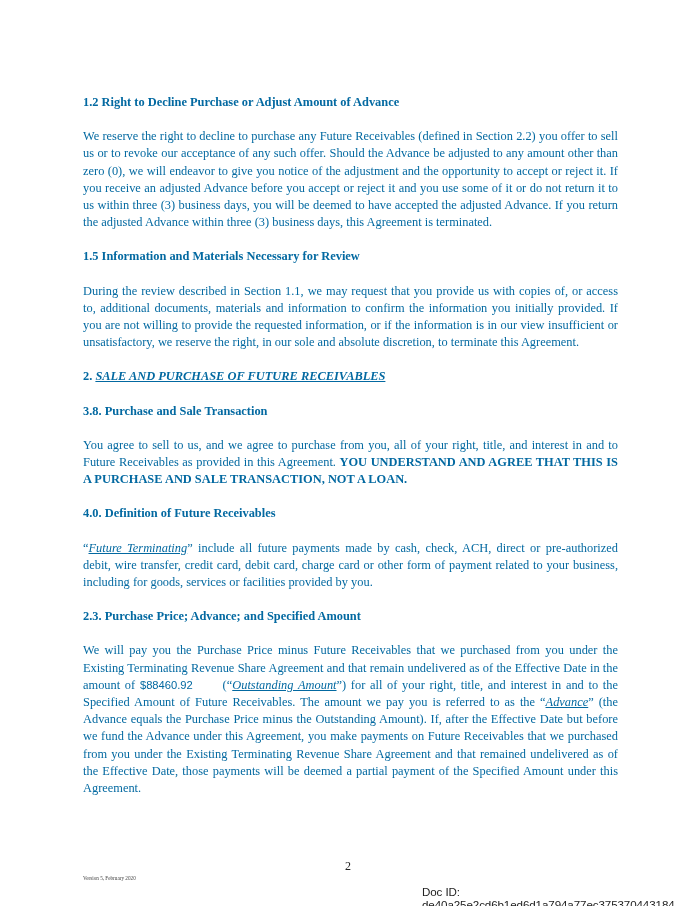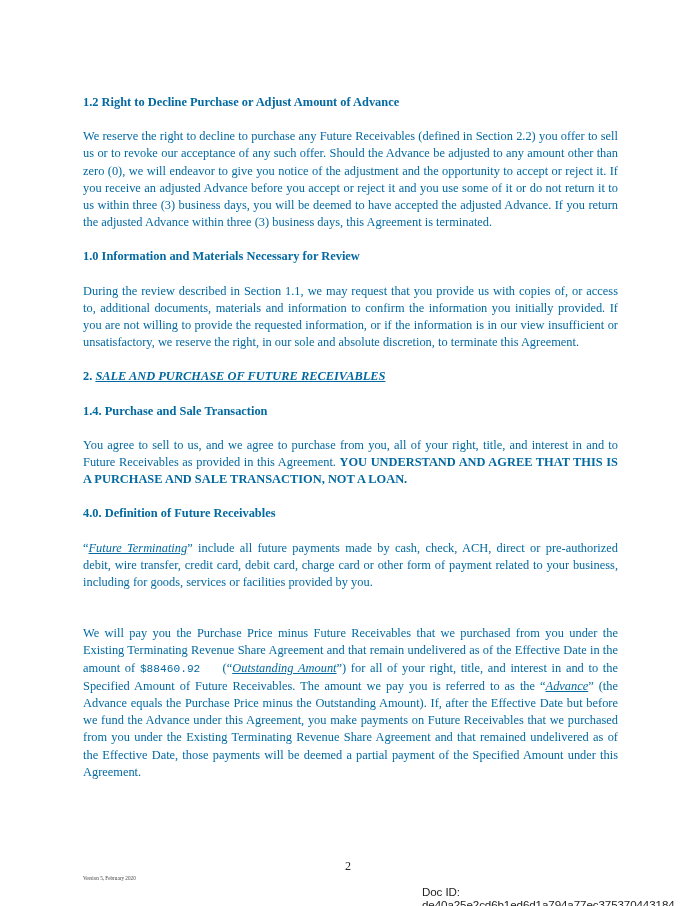--- a/index.html
+++ b/index.html
@@ -10,21 +10,21 @@
     font-family: "Liberation Serif", "DejaVu Serif", serif;
     font-size: 12.4px; line-height: 17.2px; color: #0369a1; margin-top: 12px;
   }
   .h { font-weight: bold; margin: 0; }
   .p { margin: 0; text-align: justify; }
   .gap-h { height: 17px; }
   .gap-p { height: 17px; }
   .u { text-decoration: underline; font-style: italic; }
   .b { font-weight: bold; }
   .amount {
-    font-family: Liberation Mono, monospace;
+    font-family: Liberation Sans, sans-serif;
     font-size: 11.2px; display: inline-block; width: 78px;
   }
   .page-num {
     position: absolute; left: 345px; top: 859px; font-family: "Liberation Serif", serif;
     font-size: 12px; color: #222;
   }
   .version {
     position: absolute; left: 83px; top: 875px; font-family: "Liberation Serif", serif;
     font-size: 5.2px; color: #444;
   }
@@ -37,38 +37,39 @@
 <body>
 
 <div class="page">
   <div class="content">
 
     <p class="h">1.2  Right to Decline Purchase or Adjust Amount of Advance</p>
     <div class="gap-h"></div>
     <p class="p">We reserve the right to decline to purchase any Future Receivables (defined in Section 2.2) you offer to sell us or to revoke our acceptance of any such offer.  Should the Advance be adjusted to any amount other than zero (0), we will endeavor to give you notice of the adjustment and the opportunity to accept or reject it.  If you receive an adjusted Advance before you accept or reject it and you use some of it or do not return it to us within three (3) business days, you will be deemed to have accepted the adjusted Advance.  If you return the adjusted Advance within three (3) business days, this Agreement is terminated.</p>
     <div class="gap-p"></div>
 
-    <p class="h">1.0  Information and Materials Necessary for Review</p>
+    <p class="h">1.5  Information and Materials Necessary for Review</p>
     <div class="gap-h"></div>
     <p class="p">During the review described in Section 1.1, we may request that you provide us with copies of, or access to, additional documents, materials and information to confirm the information you initially provided.  If you are not willing to provide the requested information, or if the information is in our view insufficient or unsatisfactory, we reserve the right, in our sole and absolute discretion, to terminate this Agreement.</p>
     <div class="gap-p"></div>
 
     <p class="h"><span>2. </span><span class="u">SALE AND PURCHASE OF FUTURE RECEIVABLES</span></p>
     <div class="gap-h"></div>
 
-    <p class="h">1.4. Purchase and Sale Transaction</p>
+    <p class="h">3.8. Purchase and Sale Transaction</p>
     <div class="gap-h"></div>
     <p class="p"><span>You agree to sell to us, and we agree to purchase from you, all of your right, title, and interest in and to Future Receivables as provided in this Agreement. </span><span class="b">YOU UNDERSTAND AND AGREE THAT THIS IS A PURCHASE AND SALE TRANSACTION, NOT A LOAN.</span></p>
     <div class="gap-p"></div>
 
     <p class="h">4.0. Definition of Future Receivables</p>
     <div class="gap-h"></div>
     <p class="p"><span>“</span><span class="u">Future Terminating</span><span>”</span><span> include all future payments made by cash, check, ACH, direct or pre-authorized debit, wire transfer, credit card, debit card, charge card or other form of payment related to your business, including for goods, services or facilities provided by you.</span></p>
     <div class="gap-p"></div>
 
+    <p class="h">2.3. Purchase Price; Advance; and Specified Amount</p>
     <div class="gap-h"></div>
     <p class="p"><span>We will pay you the Purchase Price minus Future Receivables that we purchased from you under the Existing Terminating Revenue Share Agreement and that remain undelivered as of the Effective Date in the amount of </span><span class="amount">$88460.92</span><span> (“</span><span class="u">Outstanding Amount</span><span>”) for all of your right, title, and interest in and to the Specified Amount of Future Receivables. The amount we pay you is referred to as the “</span><span class="u">Advance</span><span>” (the Advance equals the Purchase Price minus the Outstanding Amount). If, after the Effective Date but before we fund the Advance under this Agreement, you make payments on Future Receivables that we purchased from you under the Existing Terminating Revenue Share Agreement and that remained undelivered as of the Effective Date, those payments will be deemed a partial payment of the Specified Amount under this Agreement.</span></p>
 
   </div>
 
   <div class="page-num">2</div>
   <div class="version">Version 5, February 2020</div>
   <div class="docid">Doc ID: de40a25e2cd6b1ed6d1a794a77ec375370443184</div>
 </div>
 

